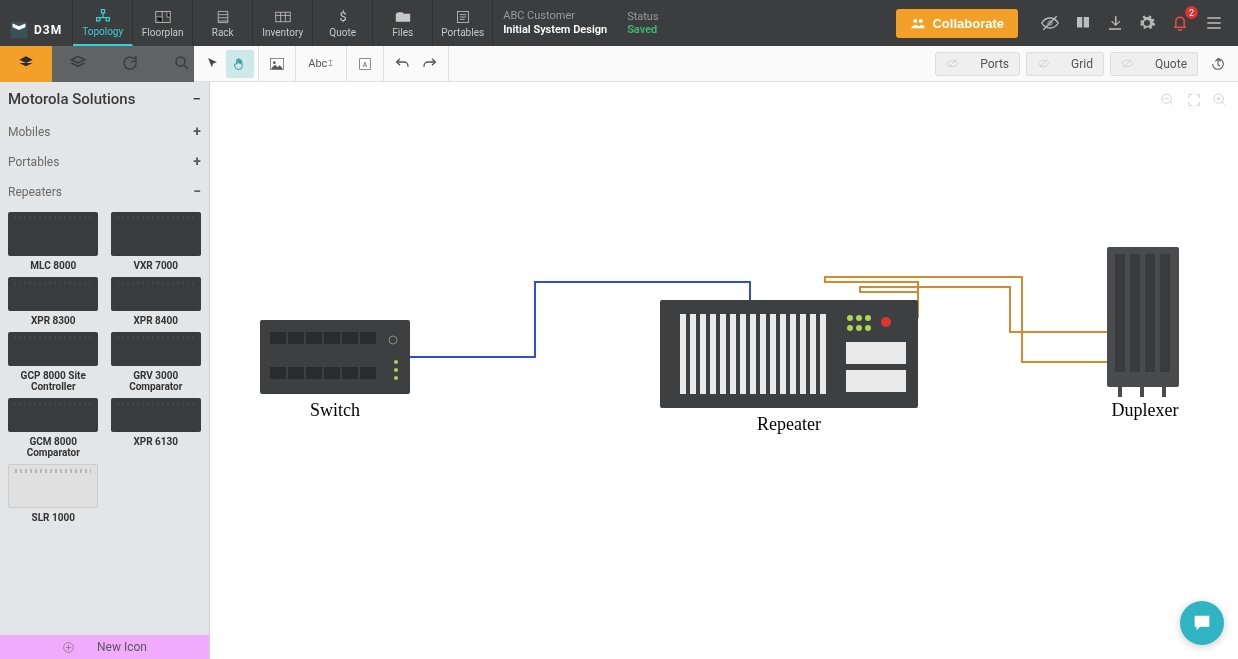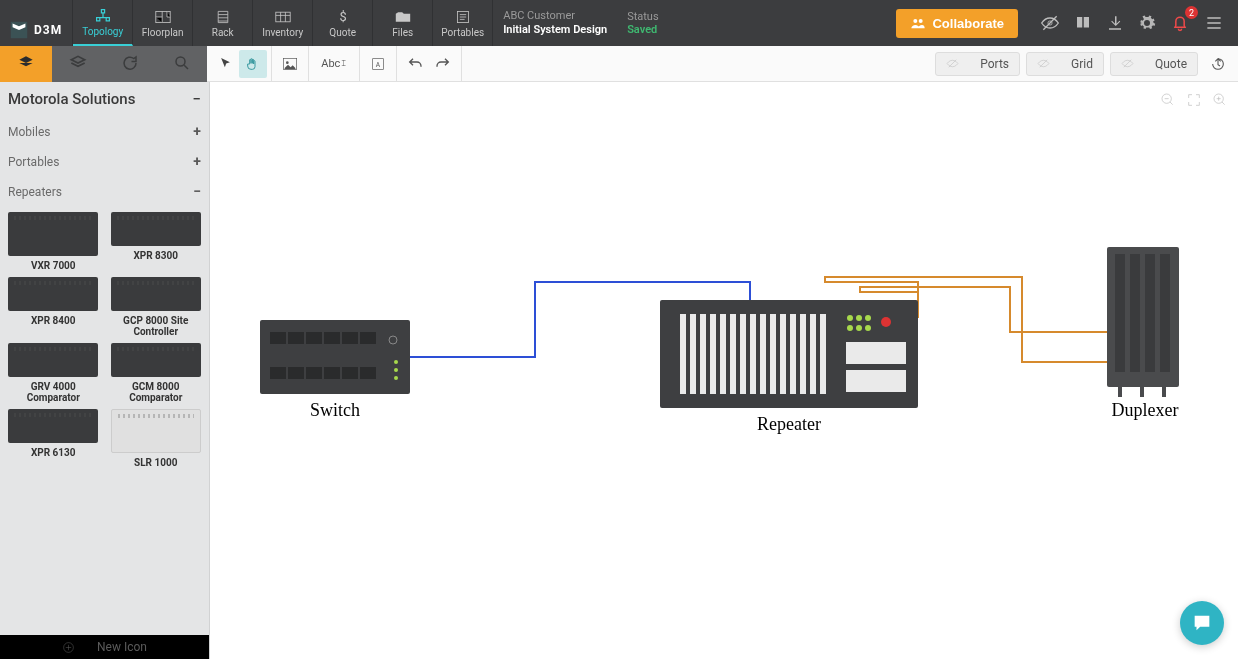--- a/index.html
+++ b/index.html
@@ -40,24 +40,24 @@
 .cat { font-size: 12px; color: #6a6a6a; padding: 7px 8px; display: flex; justify-content: space-between; align-items: flex-end; cursor: pointer; }
 .cat .pm { font-size: 14px; font-weight: 700; color: #5a5a5a; }
 .devices { flex: 1; overflow-y: auto; padding: 6px 4px 0; }
 .dev-grid { display: grid; grid-template-columns: 1fr 1fr; gap: 6px 4px; }
 .dev { display: flex; flex-direction: column; align-items: center; cursor: grab; }
 .dev .thumb { width: 90px; height: 34px; background: #3a3b3d; border-radius: 2px; position: relative; }
 .dev .thumb.light { background: #e0e0e0; border: 1px solid #ccc; }
 .dev .thumb::before { content: ""; position: absolute; top: 4px; left: 6px; right: 6px; height: 4px; background: linear-gradient(90deg, #555 2px, transparent 2px) repeat-x; background-size: 5px 4px; opacity: .3; }
 .dev .thumb.tall { height: 44px; }
 .dev .dname { font-size: 10px; font-weight: 700; color: #333; text-align: center; margin-top: 4px; line-height: 11px; max-width: 92px; }
-.newicon { height: 24px; background: #000000; display: flex; align-items: center; justify-content: center; font-size: 12px; color: #5a5a5a; cursor: pointer; gap: 22px; }
-
-
-.toolbar { position: absolute; top: 46px; left: 207px; right: 0; height: 36px; background: #fafafa; border-bottom: 1px solid #e0e0e0; display: flex; align-items: center; }
+.newicon { height: 24px; background: #f0abfc; display: flex; align-items: center; justify-content: center; font-size: 12px; color: #5a5a5a; cursor: pointer; gap: 22px; }
+
+
+.toolbar { position: absolute; top: 46px; left: 194px; right: 0; height: 36px; background: #fafafa; border-bottom: 1px solid #e0e0e0; display: flex; align-items: center; }
 .tgroup { height: 100%; display: flex; align-items: center; border-right: 1px solid #e0e0e0; padding: 0 4px; }
 .tbtn { width: 28px; height: 28px; display: flex; align-items: center; justify-content: center; cursor: pointer; border-radius: 2px; color: #555; }
 .tbtn.active { background: #cde9ea; }
 .tool-right { margin-left: auto; display: flex; align-items: center; gap: 6px; padding-right: 6px; }
 .pill { background: #efefef; border: 1px solid #ddd; border-radius: 3px; padding: 4px 10px; font-size: 12px; color: #555; display: flex; align-items: center; gap: 21px; cursor: pointer; }
 .pill svg { opacity: .5; }
 
 
 .canvas { position: absolute; top: 82px; left: 210px; right: 0; bottom: 0; background: #fff; }
 .zoomctl { position: absolute; top: 10px; right: 10px; display: flex; gap: 10px; color: #bbb; }
@@ -295,37 +295,41 @@
       <span class="pm">+</span>
     </div>
   <div class="cat">
       <span>Repeaters</span>
       <span class="pm">−</span>
     </div>
   <div class="devices">
     <div class="dev-grid">
       <div class="dev">
           <div class="thumb tall"></div>
+          <div class="dname">MLC 8000</div>
+        </div>
+      <div class="dev">
+          <div class="thumb tall"></div>
           <div class="dname">VXR 7000</div>
         </div>
       <div class="dev">
           <div class="thumb"></div>
           <div class="dname">XPR 8300</div>
         </div>
       <div class="dev">
           <div class="thumb"></div>
           <div class="dname">XPR 8400</div>
         </div>
       <div class="dev">
           <div class="thumb"></div>
           <div class="dname">GCP 8000 Site Controller</div>
         </div>
       <div class="dev">
           <div class="thumb"></div>
-          <div class="dname">GRV 4000 Comparator</div>
+          <div class="dname">GRV 3000 Comparator</div>
         </div>
       <div class="dev">
           <div class="thumb"></div>
           <div class="dname">GCM 8000 Comparator</div>
         </div>
       <div class="dev">
           <div class="thumb"></div>
           <div class="dname">XPR 6130</div>
         </div>
       <div class="dev">

